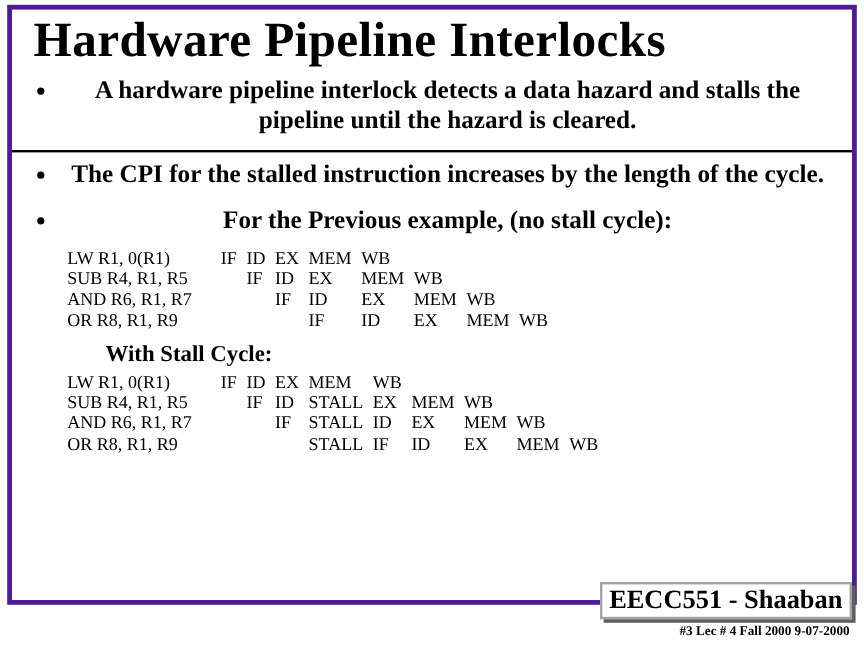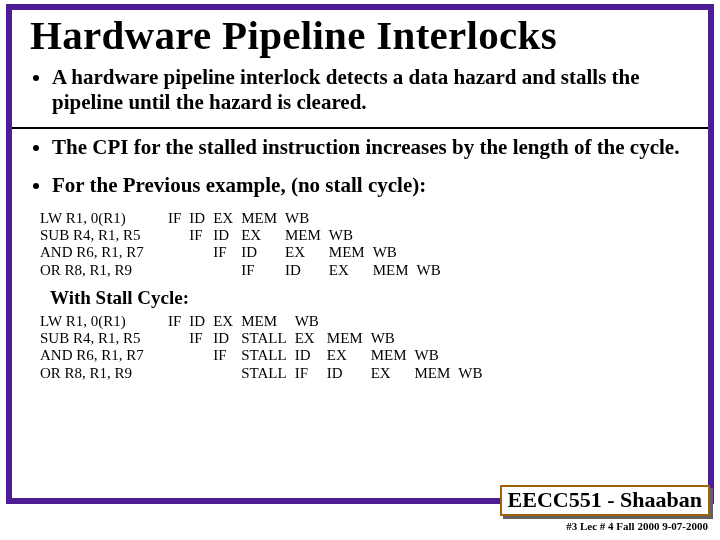--- a/index.html
+++ b/index.html
@@ -12,21 +12,21 @@
   }
   .slide {
     box-sizing: border-box;
     width: 720px;
     height: 540px;
     padding: 4px 6px 0 6px;
     position: relative;
   }
   .inner {
     box-sizing: border-box;
-    border: 6px solid #4c1d95;
+    border: 4px solid #4c1d95;
     width: 100%;
     height: 500px;
     padding: 0 14px 0 18px;
     position: relative;
   }
   .title {
     font-size: 41px;
     font-weight: bold;
     margin: 0;
     padding-top: 1px;
@@ -34,49 +34,50 @@
   }
   .bullets {
     font-size: 21px;
     font-weight: bold;
     margin: 6px 0 0 0;
     padding-left: 22px;
   }
   .bullets li {
     margin-bottom: 12px;
     line-height: 1.2;
+    text-align: center;
   }
   .hr {
     border: none;
     border-top: 2px solid #000;
     margin: 6px -14px 4px -18px;
   }
   .tbl {
     font-size: 15px;
-    margin-left: 10px;
+    margin-left: 28px;
     border-collapse: collapse;
   }
   .tbl td {
     padding: 0 8px 0 0;
     white-space: nowrap;
     vertical-align: top;
     line-height: 1.15;
   }
   .tbl td.instr { width: 120px; }
   .subhead {
     font-size: 19px;
     font-weight: bold;
-    margin: 8px 0 4px 20px;
+    margin: 8px 0 4px 60px;
   }
   .footer-box {
     position: absolute;
     right: 10px;
     bottom: 24px;
     background: #fff;
-    border: 2px solid #a16207;
+    border: 2px solid #a3a3a3;
     box-shadow: 3px 3px 0 #606060;
     padding: 0 6px 1px 6px;
     font-size: 22px;
     font-weight: bold;
   }
   .footer-line {
     position: absolute;
     right: 12px;
     bottom: 8px;
     font-size: 11px;

